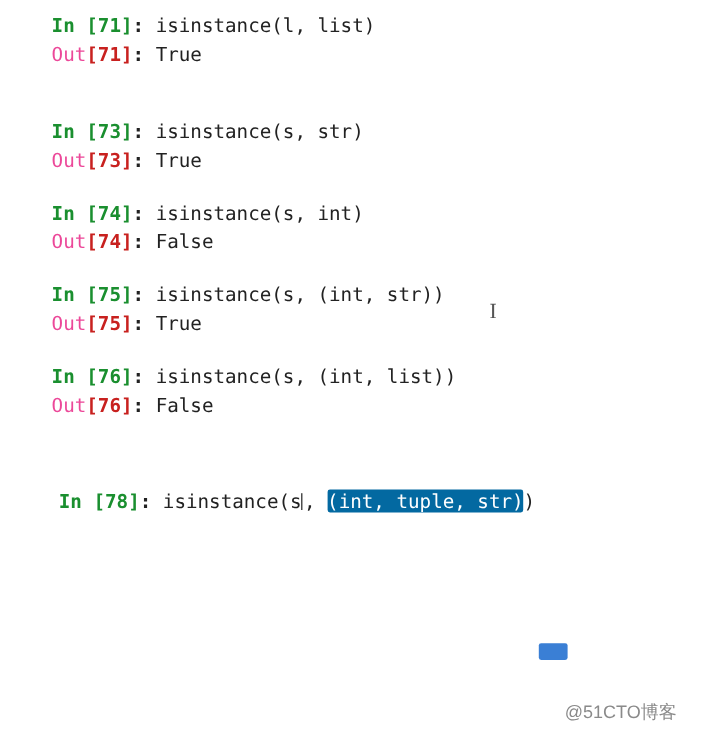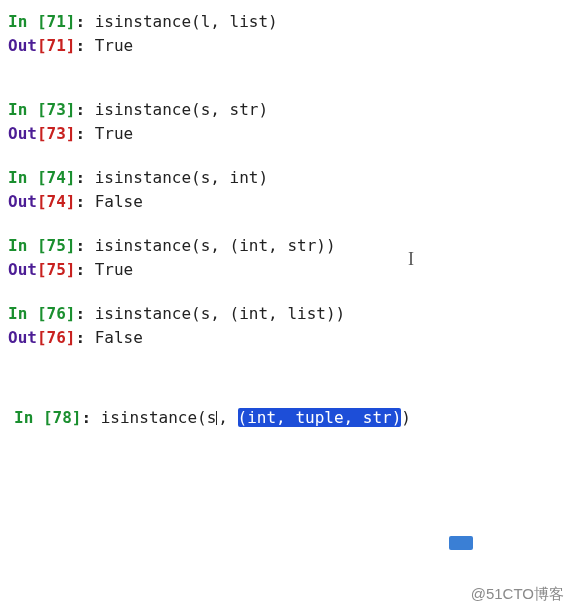--- a/index.html
+++ b/index.html
@@ -7,33 +7,33 @@
     body {
       background: #ffffff;
       font-family: "DejaVu Sans Mono", Menlo, Consolas, monospace;
       font-size: 16px;
       line-height: 1.5;
       padding: 10px 8px;
       color: #222;
       position: relative;
     }
     .cells { display: flex; flex-direction: column; gap: 0; }
-    .cell { margin-bottom: 20px; }
+    .cell { margin-bottom: 20px; margin-left: 35px; }
     .line { white-space: pre; }
     .prompt-in-word { color: #1a8f2f; font-weight: bold; }
-    .prompt-out-word { color: #4c1d95; font-weight: bold; }
+    .prompt-out-word { color: #ec4899; font-weight: normal; }
     .prompt-bracket-in { color: #1a8f2f; font-weight: bold; }
     .prompt-bracket-out { color: #c8211f; font-weight: bold; }
     .prompt-num-in { color: #1a8f2f; font-weight: bold; }
     .prompt-num-out { color: #c8211f; font-weight: bold; }
     .colon { color: #222; font-weight: bold; }
     .code-text { color: #222; }
     .out-text { color: #222; }
     .hl {
-      background: #1d4ed8;
+      background: #0369a1;
       color: #ffffff;
       border-radius: 2px;
     }
     .gap-large { height: 36px; }
     .text-cursor {
       position: absolute;
       font-family: serif;
       font-size: 18px;
       color: #555;
       user-select: none;

